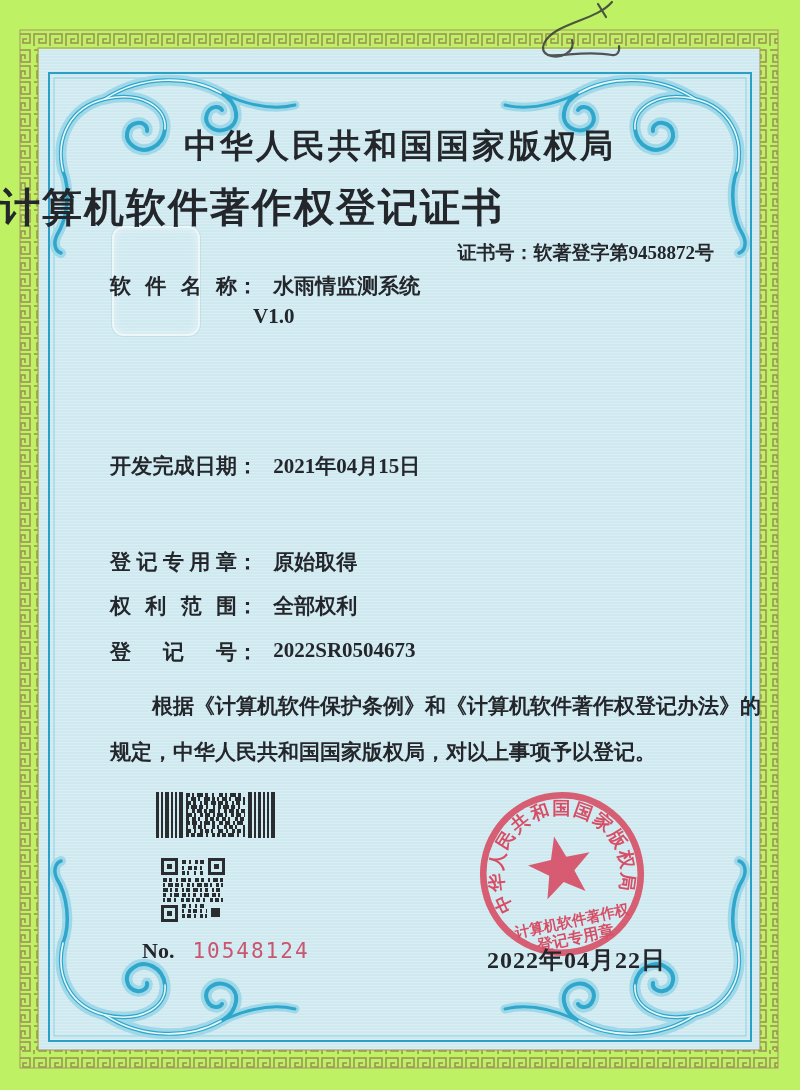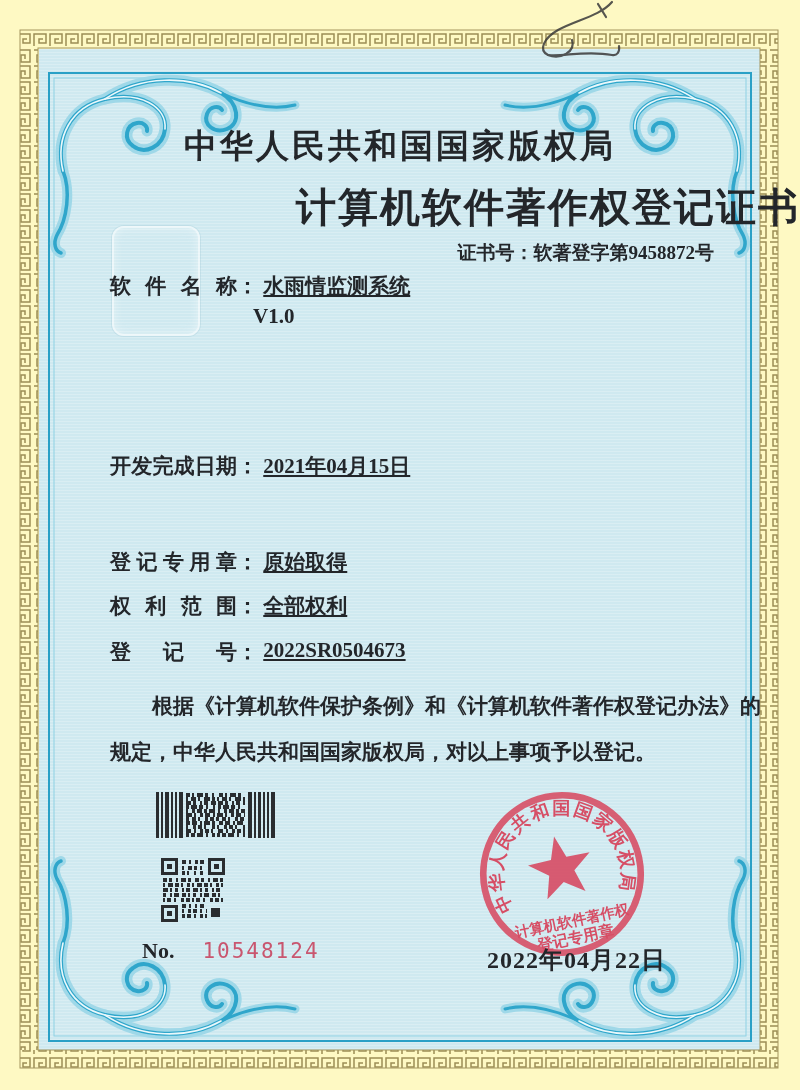--- a/index.html
+++ b/index.html
@@ -1,36 +1,36 @@
 <!DOCTYPE html>
 <html><head>
 <meta charset="utf-8">
 <style>
   html,body{margin:0;padding:0;background:#f0f6f8;}
-  .page{position:relative;width:800px;height:1090px;background:#fef9c3;overflow:hidden;
+  .page{position:relative;width:800px;height:1090px;background:#bef264;overflow:hidden;
         font-family:"Liberation Serif",serif;color:#23262a;}
   .paper{position:absolute;left:39px;top:49px;width:721px;height:1001px;
          background:repeating-linear-gradient(180deg,rgba(255,255,255,.22) 0 1px,rgba(0,0,0,0) 1px 3px),#cfe9f0;}
   .frame-svg{position:absolute;left:0;top:0;width:800px;height:1090px;pointer-events:none;}
   .abs{position:absolute;}
   .authority{left:0;top:124px;width:800px;text-align:center;font-size:33px;font-weight:bold;letter-spacing:3px;}
-  .cert-title{left:0;top:180px;width:800px;text-align:right;font-size:40px;font-weight:bold;letter-spacing:2px;}
+  .cert-title{left:0;top:180px;width:800px;text-align:left;font-size:40px;font-weight:bold;letter-spacing:2px;}
   .certno{left:0;top:240px;width:702px;text-align:right;font-size:19px;font-weight:bold;padding-left:12px;}
   .row{left:110px;height:30px;font-size:21px;font-weight:bold;white-space:nowrap;}
   .lab{display:inline-block;width:127px;text-align:justify;text-align-last:justify;vertical-align:top;}
   .colon{display:inline-block;vertical-align:top;}
-  .val{display:inline-block;margin-left:0;vertical-align:top;text-decoration:underline;}
+  .val{display:inline-block;margin-left:10px;vertical-align:top;}
   .v2{left:253px;top:304px;font-size:21px;font-weight:bold;}
   .stmt{left:110px;width:600px;font-size:21px;font-weight:bold;line-height:28px;white-space:nowrap;}
   .indent{padding-left:42px;}
   .emboss{left:112px;top:226px;width:84px;height:106px;border-radius:12px;opacity:.65;
           border:2px solid rgba(255,255,255,.9);box-shadow:0 0 0 1px rgba(140,185,200,.35), inset 0 0 10px rgba(255,255,255,.65);}
   .serial{left:142px;top:938px;font-size:22px;font-weight:bold;white-space:nowrap;}
   .serial .num{font-family:"DejaVu Sans Mono",monospace;font-weight:normal;font-size:21px;
-               color:#c9566f;letter-spacing:2px;margin-left:28px;}
+               color:#c9566f;letter-spacing:2px;margin-left:18px;}
   .issue-date{left:487px;top:944px;font-size:24px;font-weight:bold;letter-spacing:1px;z-index:5;}
   .seal{left:474px;top:786px;width:176px;height:176px;transform:rotate(-12deg);opacity:.92;z-index:4;}
   .barcode{left:156px;top:792px;}
   .qrcode{left:161px;top:858px;}
 </style>
 </head>
 <body>
 
 <div class="page">
 

